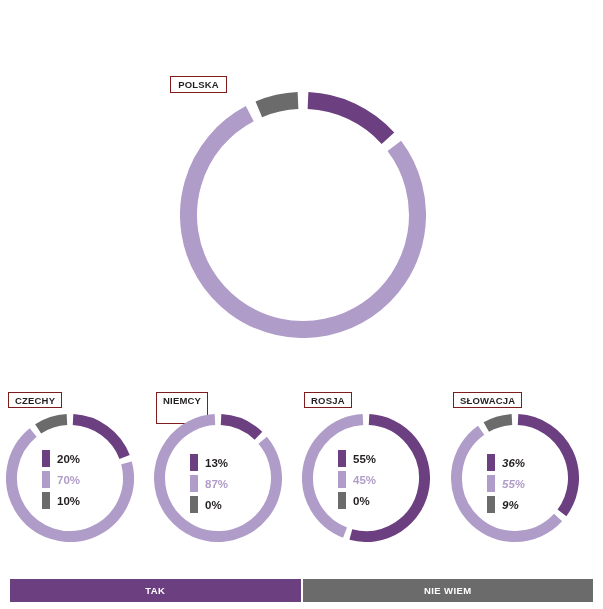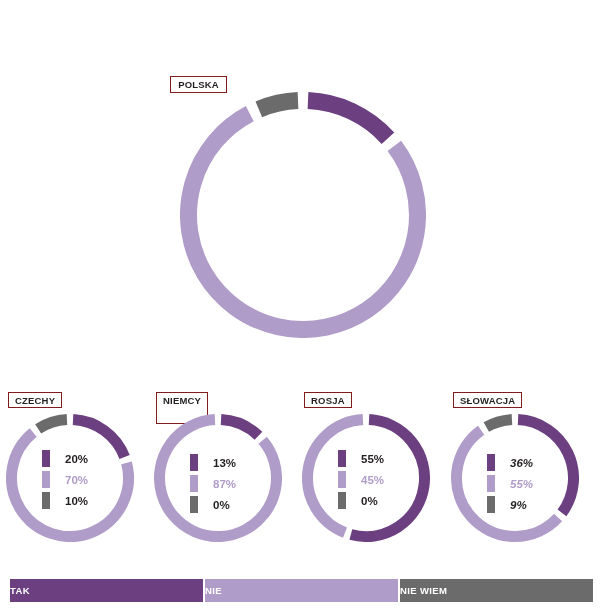--- a/index.html
+++ b/index.html
@@ -63,36 +63,36 @@
     font-weight:bold;
     white-space:nowrap;
   }
 
   
   .legend-main .legend-row{height:42px;}
   .legend-main .sw{width:14px;height:30px;margin-right:10px;}
   .legend-main .legend-val{font-size:14.5px;}
 
   
-  .legend-small .legend-row{height:21px;gap:8px;}
+  .legend-small .legend-row{height:21px;}
   .legend-small .sw{width:8px;height:17px;margin-right:7px;}
   .legend-small .legend-val{font-size:11.5px;}
 
   
   .keybar{
     position:absolute;
     display:flex;
     height:23px;
     left:10px;top:579px;width:583px;
   }
   .key-seg{
     flex:1 1 0;
     display:flex;
     align-items:center;
-    justify-content:flex-start;
+    justify-content:center;
     color:#ffffff;
     font-size:9.5px;
     font-weight:bold;
     letter-spacing:0.04em;
     box-sizing:border-box;
     border-right:2px solid #ffffff;
   }
   .key-seg:last-child{border-right:none;}
 </style>
 </head>
@@ -198,21 +198,18 @@
           <span class="sw" style="background:#6b6b6b"></span>
           <span class="legend-val" style="color:#231f20">9%</span>
         </div>
       </div>
     </div>
 
   <div class="keybar" id="keybar">
       <div class="key-seg" style="background:#6b3f80">
         <span>TAK</span>
       </div>
-      <div class="key-seg" style="background:#b09cc8">
-        <span>NIE</span>
-      </div>
       <div class="key-seg" style="background:#6b6b6b">
         <span>NIE WIEM</span>
       </div>
     </div>
 
 </div>
 
 </body></html>

